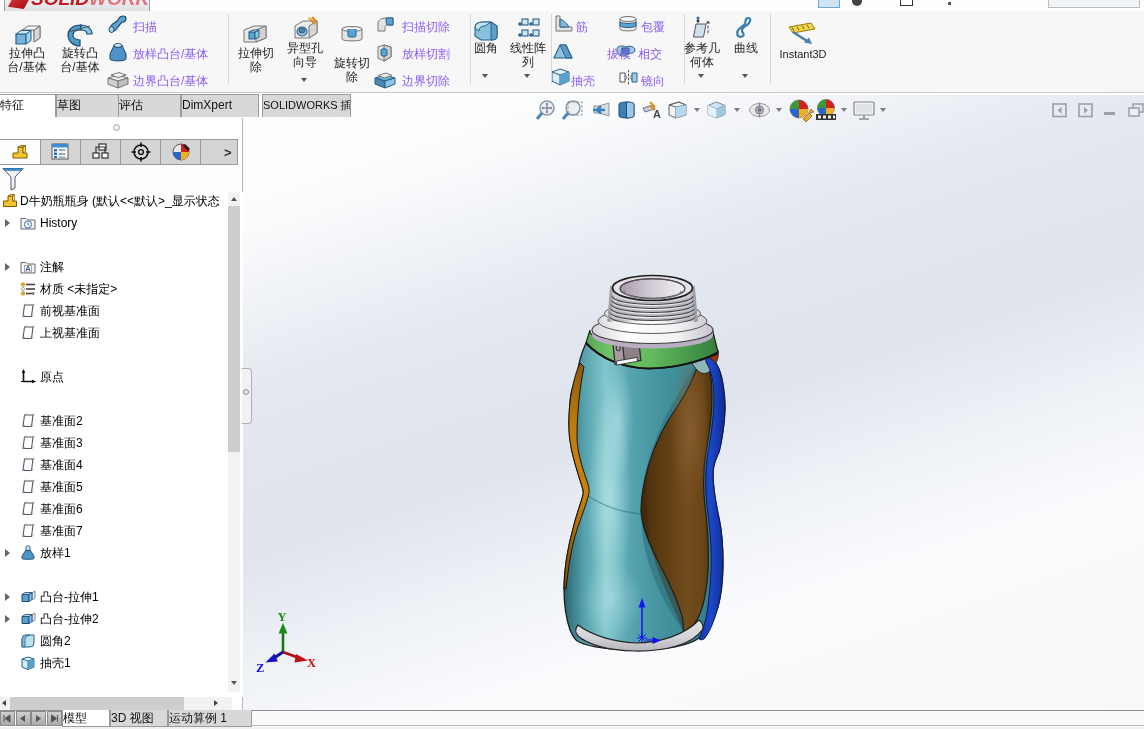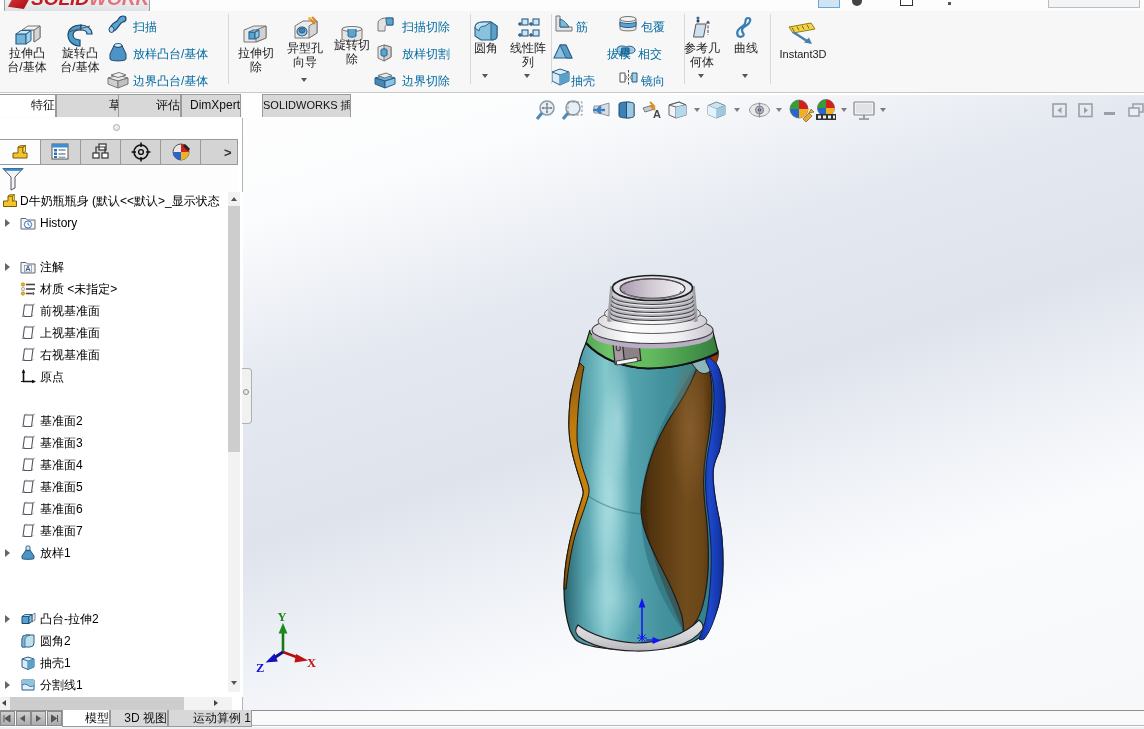--- a/index.html
+++ b/index.html
@@ -1,27 +1,27 @@
 <!DOCTYPE html>
 <html><head><meta charset="utf-8">
 <style>
 *{margin:0;padding:0;box-sizing:border-box}
 html,body{width:1144px;height:729px;overflow:hidden;font-family:"Liberation Sans",sans-serif;background:#fff}
 .ab{position:absolute}
 .rl{font-size:12px;line-height:14px;text-align:center;color:#222;white-space:nowrap}
-.rls{font-size:12px;line-height:14px;color:#0369a1;white-space:nowrap;text-align:left}
+.rls{font-size:12px;line-height:14px;color:#8b5cf6;white-space:nowrap;text-align:left}
 .dd{width:7px;height:4px;position:absolute}
 .dd:before{content:"";position:absolute;left:0;top:0;border-left:3.5px solid transparent;border-right:3.5px solid transparent;border-top:4px solid #555}
 .vdiv{position:absolute;top:16px;height:70px;width:1px;background:#d8d8d8}
-.tab{position:absolute;top:94px;height:23px;border:1px solid #9a9a9a;border-bottom:none;background:#d8d8d8;font-size:12px;text-align:right;color:#111;line-height:21px;z-index:3;white-space:nowrap;overflow:hidden}
+.tab{position:absolute;top:94px;height:23px;border:1px solid #9a9a9a;border-bottom:none;background:#d8d8d8;font-size:12px;text-align:left;color:#111;line-height:21px;z-index:3;white-space:nowrap;overflow:hidden}
 .trow{position:absolute;left:0;width:228px;height:22px;font-size:12px;color:#000;line-height:22px;white-space:nowrap}
 .trow .tx{position:absolute;left:40px;top:0}
 .exp{position:absolute;left:5px;top:7px;width:0;height:0;border-top:4px solid transparent;border-bottom:4px solid transparent;border-left:5px solid #666}
 .ticon{position:absolute;left:20px;top:3px;width:16px;height:16px}
-.btab{position:absolute;top:710px;height:17px;background:#d8d8d8;border:1px solid #9a9a9a;border-top:none;font-size:12px;text-align:right;color:#111;line-height:16px}
+.btab{position:absolute;top:710px;height:17px;background:#d8d8d8;border:1px solid #9a9a9a;border-top:none;font-size:12px;text-align:left;color:#111;line-height:16px}
 </style></head>
 <body>
 
 <div class="ab" style="left:0;top:0;width:1144px;height:11px;background:#fdfdfd"></div>
 <div class="ab" style="left:4px;top:-16px;width:146px;height:28px;border:1px solid #9aa0a6;background:linear-gradient(#ffffff,#dfe2e5);overflow:hidden">
   <div class="ab" style="left:26px;top:3px;font-family:'Liberation Sans';font-weight:bold;font-style:italic;font-size:19px;color:#c41820;letter-spacing:0">SOLID<span style="color:#e4727a">WORKS</span></div>
   <div class="ab" style="left:7px;top:6px;width:17px;height:17px;background:linear-gradient(135deg,#e03a40,#a81016);transform:skewX(-22deg) rotate(8deg)"></div>
 </div>
 <div class="ab" style="left:818px;top:0;width:22px;height:8px;border:1px solid #6aa7d8;border-top:none;background:#cfe4f5"></div>
 <div class="ab" style="left:852px;top:-4px;width:10px;height:10px;border-radius:50%;background:#444"></div>
@@ -158,21 +158,21 @@
 <div class="vdiv" style="left:228px;top:14px"></div>
 <div class="vdiv" style="left:470px;top:14px"></div>
 <div class="vdiv" style="left:551px;top:14px"></div>
 <div class="vdiv" style="left:684px;top:14px"></div>
 <div class="vdiv" style="left:770px;top:14px"></div>
 
 <div class="rl ab" style="left:-13px;top:46px;width:80px">拉伸凸<br>台/基体</div>
 <div class="rl ab" style="left:40px;top:46px;width:80px">旋转凸<br>台/基体</div>
 <div class="rl ab" style="left:216px;top:46px;width:80px">拉伸切<br>除</div>
 <div class="rl ab" style="left:265px;top:41px;width:80px">异型孔<br>向导</div>
-<div class="rl ab" style="left:312px;top:38px;width:80px">旋转切<br>除</div>
+<div class="rl ab" style="left:312px;top:56px;width:80px">旋转切<br>除</div>
 <div class="rl ab" style="left:446px;top:41px;width:80px">圆角</div>
 <div class="rl ab" style="left:488px;top:41px;width:80px">线性阵<br>列</div>
 <div class="rl ab" style="left:662px;top:41px;width:80px">参考几<br>何体</div>
 <div class="rl ab" style="left:706px;top:41px;width:80px">曲线</div>
 <div class="rl ab" style="left:763px;top:47px;width:80px;font-size:11px">Instant3D</div>
 <div class="dd" style="left:301px;top:78px"></div>
 <div class="dd" style="left:482px;top:74px"></div>
 <div class="dd" style="left:524px;top:74px"></div>
 <div class="dd" style="left:698px;top:74px"></div>
 <div class="dd" style="left:742px;top:74px"></div>
@@ -186,21 +186,21 @@
 <div class="rls ab" style="left:576px;top:20px">筋</div>
 <div class="rls ab" style="left:607px;top:47px">拔模</div>
 <div class="rls ab" style="left:571px;top:74px">抽壳</div>
 <div class="rls ab" style="left:641px;top:20px">包覆</div>
 <div class="rls ab" style="left:638px;top:47px">相交</div>
 <div class="rls ab" style="left:641px;top:74px">镜向</div>
 
 <div class="ab" style="left:0;top:94px;width:353px;height:24px;background:#fbfbfb"></div>
 <div class="tab" style="left:56px;width:78px">草图</div>
 <div class="tab" style="left:118px;width:63px">评估</div>
-<div class="tab" style="left:181px;width:60px">DimXpert</div>
+<div class="tab" style="left:181px;width:78px">DimXpert</div>
 <div class="tab" style="left:262px;width:89px;font-size:11px">SOLIDWORKS 插件</div>
 <div class="tab" style="left:0;width:56px;background:#fff;border-left:none;z-index:4">特征</div>
 
 <div class="ab" style="left:243px;top:95px;width:901px;height:615px;background:linear-gradient(162deg,#fefefe 0%,#fbfcfd 14%,#e4e8f0 33%,#dfe3ec 50%,#eef1f6 63%,#fafbfd 75%,#f7f8fa 100%)"></div>
 
 <svg class="ab" style="left:243px;top:95px" width="901" height="615" viewBox="243 95 901 615">
 <defs>
 <linearGradient id="teal" x1="564" x2="725" y1="0" y2="0" gradientUnits="userSpaceOnUse">
  <stop offset="0" stop-color="#27646f"></stop>
         <stop offset="0.12" stop-color="#54a0ab"></stop>
@@ -552,27 +552,20 @@
       </svg>
       <span class="tx">前视基准面</span>
     </div>
     <div class="trow" style="top:130px">
       <svg class="ticon" viewBox="0 0 16 16">
         <path d="M4.5 2 L13 2 L11.5 13.5 L3 13.5 Z" fill="none" stroke="#556" stroke-width="1.1"></path>
         <path d="M4.5 2 L6.5 0.8 M13 2 L15 0.8 M11.5 13.5 L13.5 12.3 M3 13.5 L5 12.3" stroke="#99a" stroke-width="0.9" fill="none"></path>
       </svg>
       <span class="tx">上视基准面</span>
     </div>
-    <div class="trow" style="top:152px">
-      <svg class="ticon" viewBox="0 0 16 16">
-        <path d="M4.5 2 L13 2 L11.5 13.5 L3 13.5 Z" fill="none" stroke="#556" stroke-width="1.1"></path>
-        <path d="M4.5 2 L6.5 0.8 M13 2 L15 0.8 M11.5 13.5 L13.5 12.3 M3 13.5 L5 12.3" stroke="#99a" stroke-width="0.9" fill="none"></path>
-      </svg>
-      <span class="tx">右视基准面</span>
-    </div>
     <div class="trow" style="top:174px">
       <svg class="ticon" viewBox="0 0 16 16">
         <path d="M3.5 1.5 L3.5 12.5 L14.5 12.5" stroke="#111" stroke-width="1.6" fill="none"></path>
         <path d="M3.5 0 L1.8 4 L5.2 4 Z" fill="#111"></path>
         <path d="M16 12.5 L12 10.8 L12 14.2 Z" fill="#111"></path>
         <path d="M1 12.5 L3.5 12.5" stroke="#111" stroke-width="1"></path>
       </svg>
       <span class="tx">原点</span>
     </div>
     <div class="trow" style="top:218px">
@@ -618,53 +611,54 @@
       <span class="tx">基准面7</span>
     </div>
     <div class="trow" style="top:350px">
       <span class="exp"></span>
       <svg class="ticon" viewBox="0 0 16 16">
         <path d="M6 1.5 C6 0.8 10 0.8 10 1.5 L10 5 C10 5.6 6 5.6 6 5 Z" fill="#cfe3f0" stroke="#2a5f8a" stroke-width="0.9"></path>
         <path d="M6 5 L2 11 L2 13.5 C2 14.6 14 14.6 14 13.5 L14 11 L10 5 C9 6 7 6 6 5 Z" fill="#4c94c8" stroke="#1d486e" stroke-width="0.9"></path>
       </svg>
       <span class="tx">放样1</span>
     </div>
-    <div class="trow" style="top:416px">
+    <div class="trow" style="top:394px">
       <span class="exp"></span>
       <svg class="ticon" viewBox="0 0 16 16">
         <path d="M5 4 L12 4 L15 2 L15 9 L12 11 L12 4" fill="#e8eef2" stroke="#55708a" stroke-width="0.8"></path>
         <path d="M2 5.5 L9 5.5 L9 12.5 L2 12.5 Z" fill="#5aa0d0" stroke="#1d486e" stroke-width="1"></path>
         <path d="M9 5.5 L12 3.5 L12 10.5 L9 12.5 Z" fill="#88c0e4" stroke="#1d486e" stroke-width="0.8"></path>
         <path d="M2 5.5 L5 3.5 L12 3.5 L9 5.5 Z" fill="#b8dcf0" stroke="#1d486e" stroke-width="0.8"></path>
       </svg>
+      <span class="tx">凸台-拉伸1</span>
+    </div>
+    <div class="trow" style="top:416px">
+      <span class="exp"></span>
+      <svg class="ticon" viewBox="0 0 16 16">
+        <path d="M5 4 L12 4 L15 2 L15 9 L12 11 L12 4" fill="#e8eef2" stroke="#55708a" stroke-width="0.8"></path>
+        <path d="M2 5.5 L9 5.5 L9 12.5 L2 12.5 Z" fill="#5aa0d0" stroke="#1d486e" stroke-width="1"></path>
+        <path d="M9 5.5 L12 3.5 L12 10.5 L9 12.5 Z" fill="#88c0e4" stroke="#1d486e" stroke-width="0.8"></path>
+        <path d="M2 5.5 L5 3.5 L12 3.5 L9 5.5 Z" fill="#b8dcf0" stroke="#1d486e" stroke-width="0.8"></path>
+      </svg>
       <span class="tx">凸台-拉伸2</span>
     </div>
     <div class="trow" style="top:438px">
       <svg class="ticon" viewBox="0 0 16 16">
         <path d="M2 6 Q2 2 6 2 L14 2 L14 10 Q14 14 10 14 L2 14 Z" fill="#bfe0ea" stroke="#2a5f8a" stroke-width="1"></path>
         <path d="M2 6 Q2 2 6 2 L10 2 Q6 2.5 5 6 L5 14 L2 14 Z" fill="#7cb8d4" stroke="#2a5f8a" stroke-width="0.7"></path>
       </svg>
       <span class="tx">圆角2</span>
     </div>
     <div class="trow" style="top:460px">
       <svg class="ticon" viewBox="0 0 16 16">
         <path d="M2 4 L8 2 L14 4 L14 12 L8 14.5 L2 12 Z" fill="#d8ecf4" stroke="#2a5f8a" stroke-width="1"></path>
         <path d="M2 4 L8 6 L14 4 M8 6 L8 14.5" fill="none" stroke="#2a5f8a" stroke-width="0.9"></path>
         <path d="M8 6 L14 4 L14 12 L8 14.5 Z" fill="#5aa0cc"></path>
       </svg>
       <span class="tx">抽壳1</span>
-    </div>
-    <div class="trow" style="top:482px">
-      <span class="exp"></span>
-      <svg class="ticon" viewBox="0 0 16 16">
-        <path d="M2 3 L14 3 L14 13 L2 13 Z" fill="#e4f0f8" stroke="#2a5f8a" stroke-width="1"></path>
-        <path d="M2 8 Q5 5.5 8 8 T14 8" fill="none" stroke="#2a5f8a" stroke-width="1.3"></path>
-        <path d="M2 3 L14 3 L14 8 Q11 10.5 8 8 T2 8 Z" fill="#8cc4e0"></path>
-      </svg>
-      <span class="tx">分割线1</span>
     </div>
   </div>
 
 <div class="ab" style="left:228px;top:192px;width:12px;height:500px;background:#f2f2f2"></div>
 <div class="ab" style="left:228px;top:206px;width:12px;height:246px;background:#cdcdcd"></div>
 <div class="ab" style="left:231px;top:197px;width:0;height:0;border-left:3px solid transparent;border-right:3px solid transparent;border-bottom:4px solid #555"></div>
 <div class="ab" style="left:231px;top:681px;width:0;height:0;border-left:3px solid transparent;border-right:3px solid transparent;border-top:4px solid #555"></div>
 
 <div class="ab" style="left:242px;top:368px;width:10px;height:56px;background:#f1f1f1;border:1px solid #b0b0b0;border-left:none;border-radius:0 4px 4px 0"></div>
 <div class="ab" style="left:243px;top:389px;width:6px;height:6px;border:1px solid #8f8f8f;border-radius:50%;background:#e8e8e8"></div>

